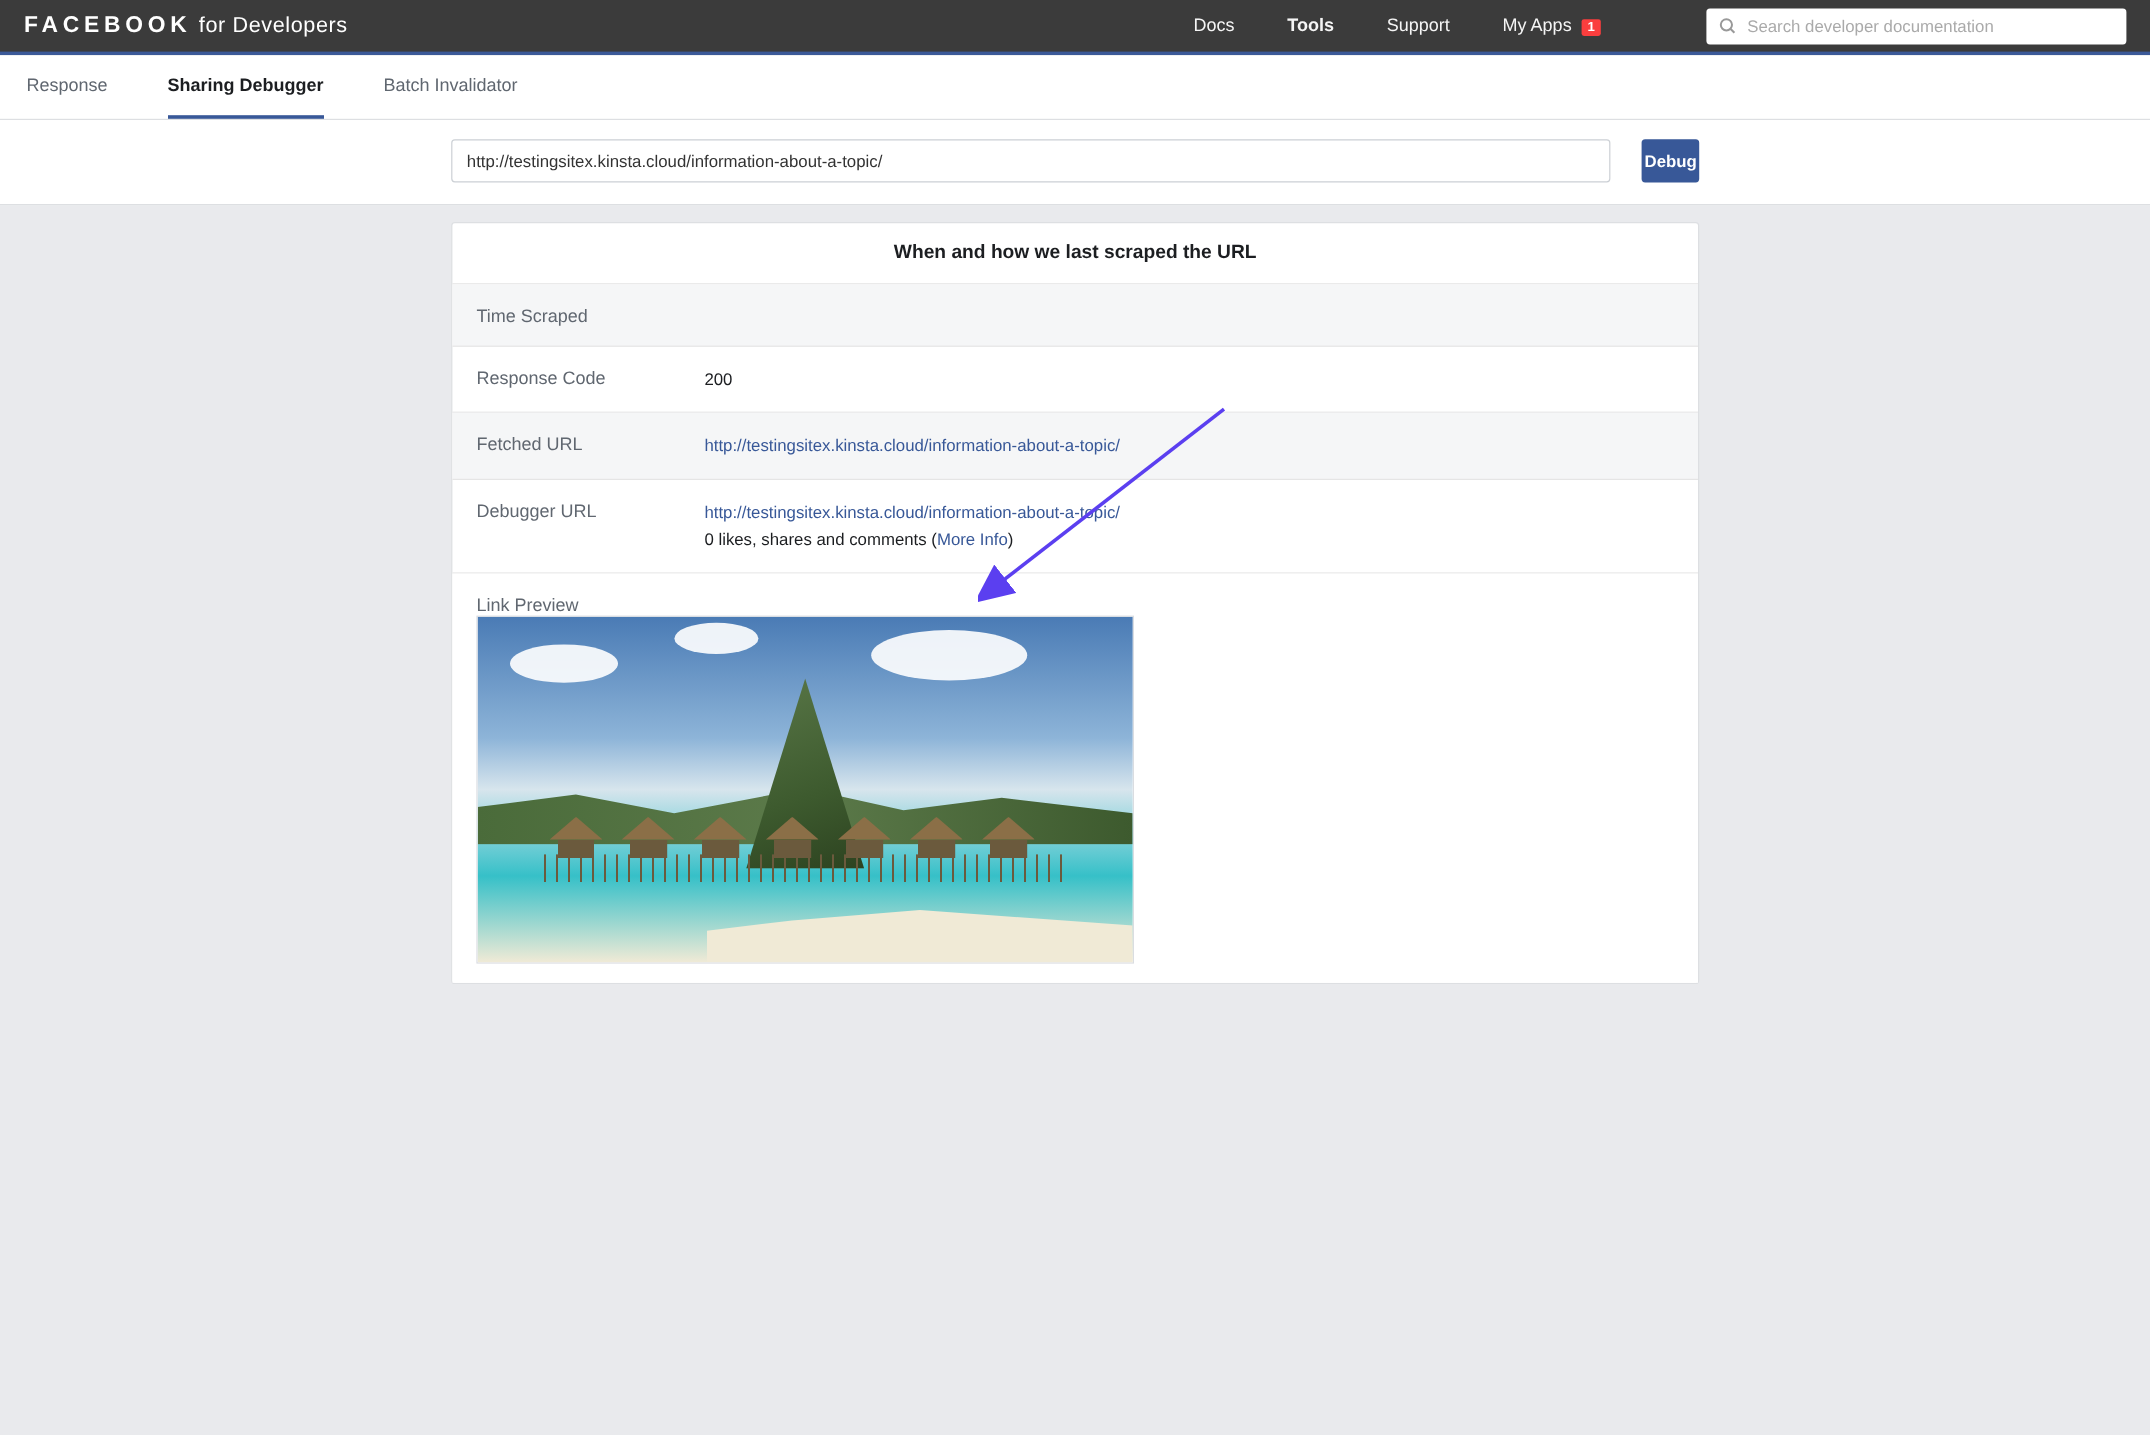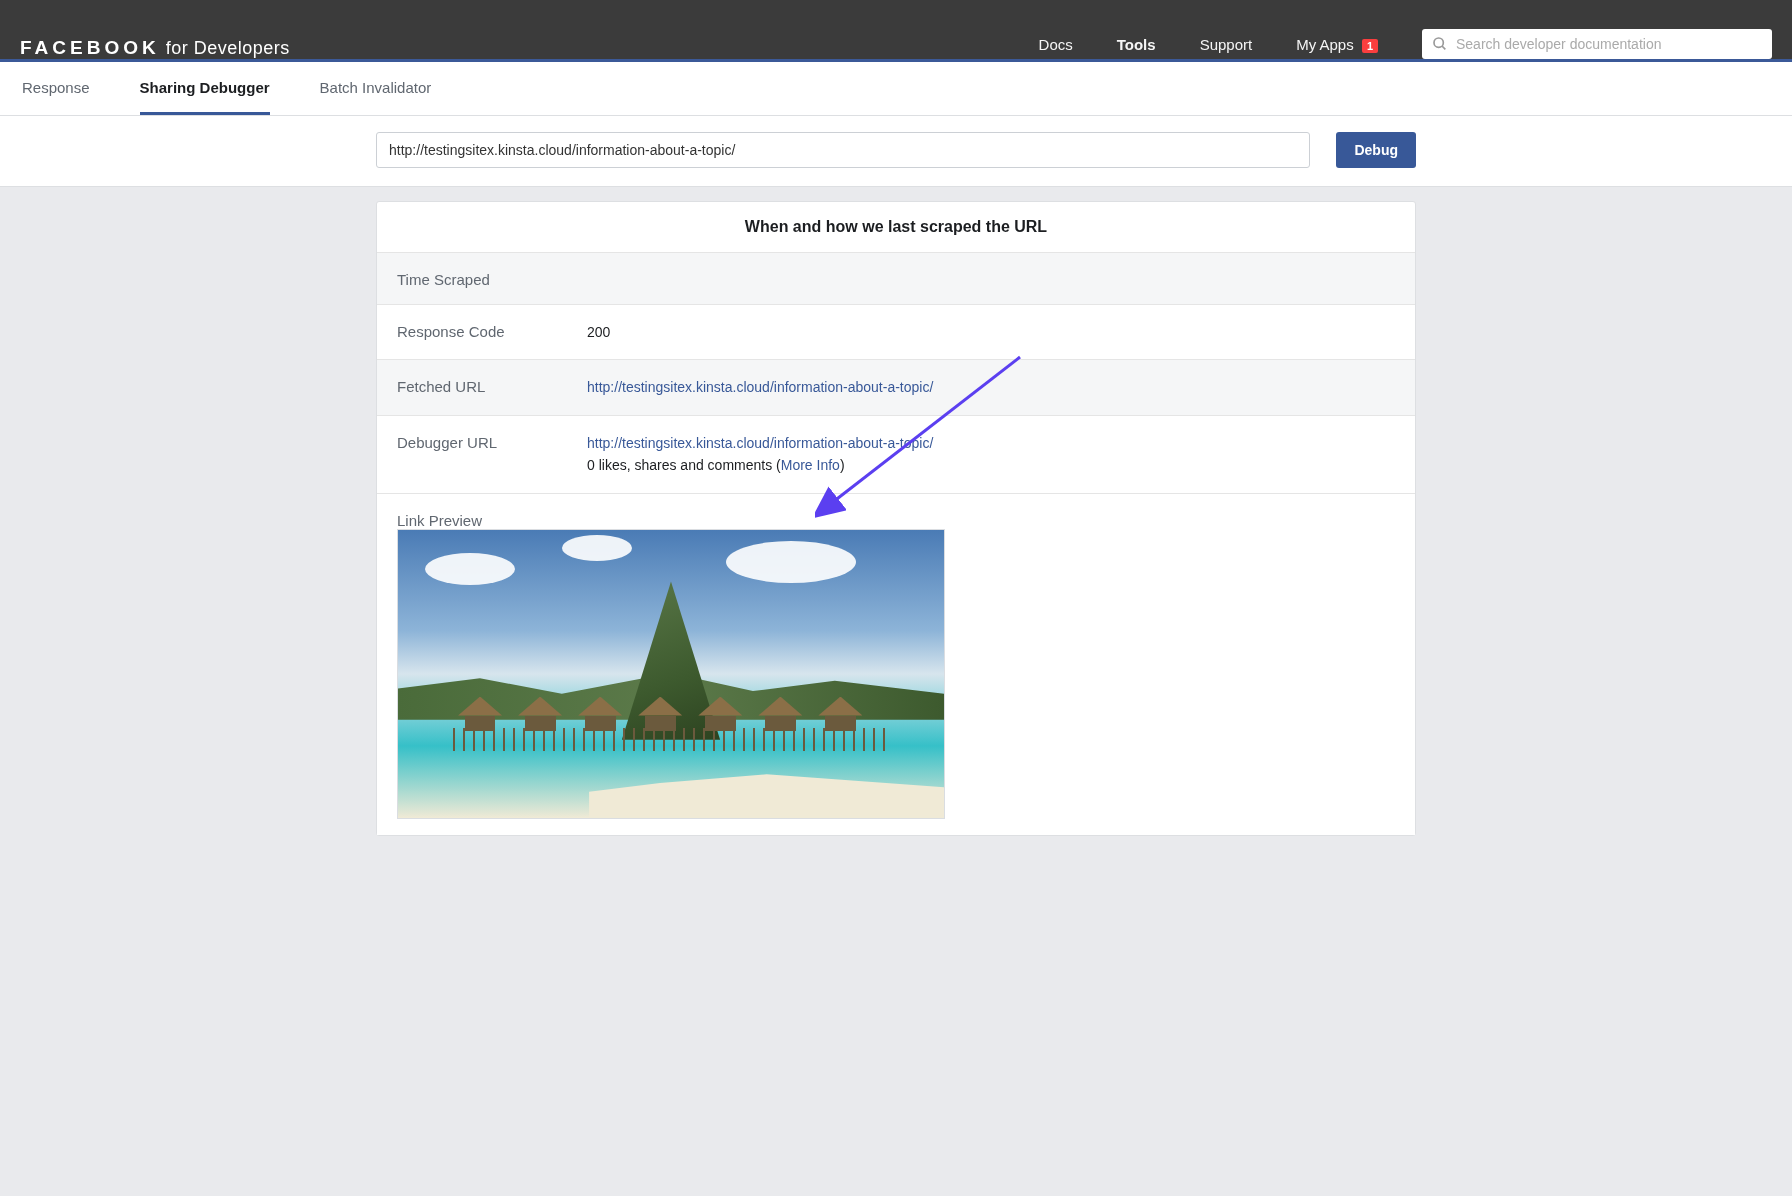--- a/index.html
+++ b/index.html
@@ -1,38 +1,38 @@
 <!DOCTYPE html>
 <html><head>
 <meta charset="utf-8">
 <style>
 * { margin: 0; padding: 0; box-sizing: border-box; }
 body { font-family: Helvetica, Arial, sans-serif; background: #e9eaed; font-size: 14px; color: #1c1e21; }
 
-.topbar { background: #3b3b3b; height: 62px; display: flex; align-items: flex-end; padding: 0 20px; border-bottom: 3px solid #3b5998; }
+.topbar { background: #3b3b3b; height: 46px; display: flex; align-items: center; padding: 0 20px; border-bottom: 3px solid #3b5998; }
 .logo { color: #fff; font-size: 18px; letter-spacing: 0.5px; }
 .logo-fb { font-weight: 700; letter-spacing: 4px; font-size: 19px; }
 .logo-for { font-weight: 300; margin-left: 6px; }
 .nav { margin-left: auto; display: flex; align-items: center; gap: 44px; }
 .nav-item { color: #f5f5f5; font-size: 15px; cursor: pointer; font-weight: 400; }
 .nav-item.active { font-weight: 700; }
 .nav-badge { display: inline-block; background: #fa3e3e; color: #fff; font-size: 11px; padding: 1px 5px; border-radius: 2px; margin-left: 4px; font-weight: 700; }
-.search-wrap { background: #fff; border-radius: 3px; display: flex; align-items: center; height: 30px; padding: 0 10px; width: 350px; }
+.search-wrap { margin-left: 44px; background: #fff; border-radius: 3px; display: flex; align-items: center; height: 30px; padding: 0 10px; width: 350px; }
 .search-wrap svg { flex-shrink: 0; }
 .search-wrap input { border: none; outline: none; font-size: 14px; margin-left: 8px; width: 100%; color: #333; }
 .search-wrap input::placeholder { color: #aaa; }
 
 .tabs { background: #fff; height: 54px; display: flex; align-items: center; padding: 0 22px; gap: 50px; border-bottom: 1px solid #dddfe2; }
 .tab { color: #606770; font-size: 15px; padding: 16px 0; cursor: pointer; border-bottom: 3px solid transparent; margin-bottom: -1px; }
 .tab.active { color: #1c1e21; font-weight: 700; border-bottom-color: #385898; }
 
 .urlbar { background: #fff; padding: 16px 0 18px; display: flex; justify-content: center; border-bottom: 1px solid #dddfe2; }
 .urlbar-inner { width: 1040px; display: flex; gap: 8px; }
 .url-input { flex: 1; height: 36px; border: 1px solid #ccd0d5; border-radius: 3px; padding: 0 12px; font-size: 14px; color: #333; outline: none; }
-.btn-debug { background: #385898; color: #fff; border: none; height: 36px; padding: 0 18px; border-radius: 3px; font-size: 14px; font-weight: 700; cursor: pointer; margin-left: 18px; }
+.btn-debug { background: #385898; color: #fff; border: none; height: 36px; padding: 0 2px; border-radius: 3px; font-size: 14px; font-weight: 700; cursor: pointer; margin-left: 18px; }
 
 .content { display: flex; justify-content: center; padding: 14px 0 30px; position: relative; }
 .card { width: 1040px; background: #fff; border: 1px solid #dddfe2; border-radius: 3px; }
 .card-header { padding: 16px 20px; font-weight: 700; font-size: 16px; border-bottom: 1px solid #e5e5e5; text-align: center; }
 .row { display: flex; padding: 16px 20px; border-bottom: 1px solid #e5e5e5; align-items: flex-start; }
 .row.shade { background: #f5f6f7; }
 .row:last-child { border-bottom: none; flex-direction: column; }
 .row-label { width: 190px; color: #606770; font-size: 15px; padding-top: 2px; }
 .row-value { flex: 1; color: #1c1e21; font-size: 14px; line-height: 1.6; }
 .row-value a { color: #385898; text-decoration: none; }

